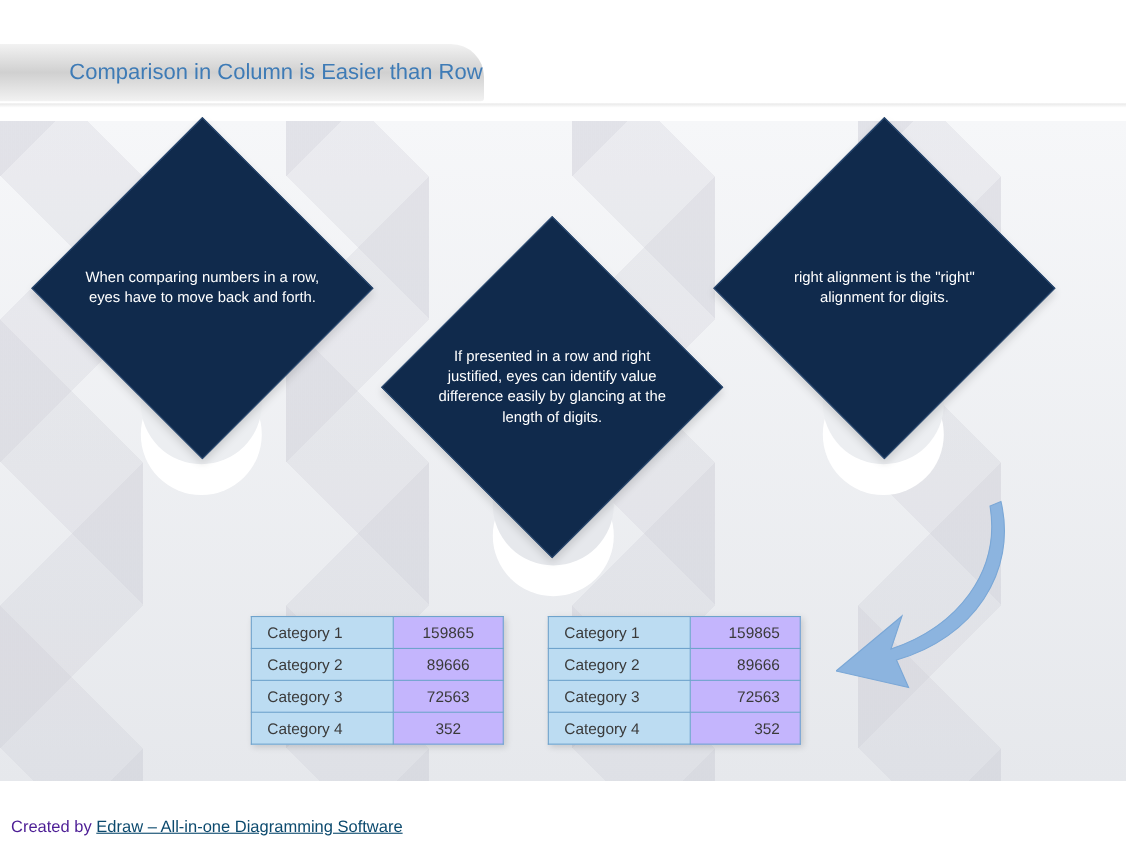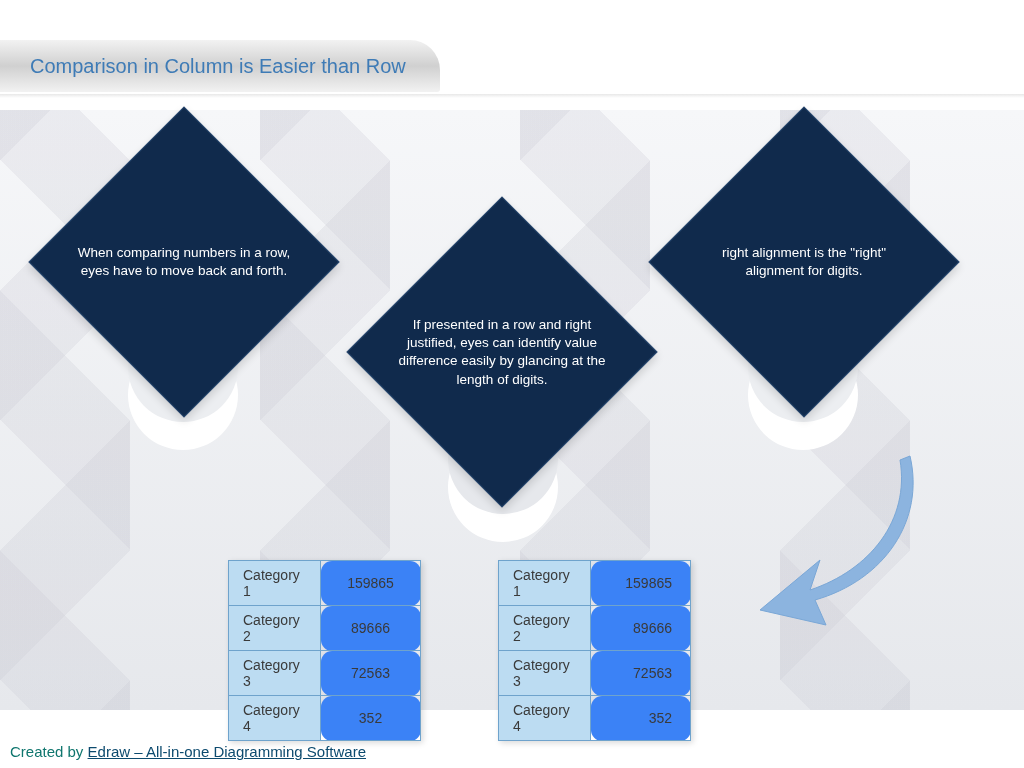--- a/index.html
+++ b/index.html
@@ -20,20 +20,21 @@
     background: linear-gradient(to bottom, #f2f2f2 0%, #d0d0d0 50%, #f2f2f2 100%);
     border-top-right-radius: 30px;
     border-bottom-right-radius: 3px;
     display: flex;
     align-items: center;
     padding-left: 30px;
   }
   .title-bar span {
     color: #3e7bb6;
     font-size: 20px;
+    margin-left: 33px;
   }
   .sep {
     position: absolute;
     top: 94px;
     left: 0;
     width: 1024px;
     height: 4px;
     background: linear-gradient(to bottom, #e8e8e8, #ffffff);
   }
   .poly-bg {
@@ -111,40 +112,39 @@
     color: #3a3a3a;
     box-shadow: 2px 2px 6px rgba(0,0,0,0.15);
   }
   table.data td {
     border: 1px solid #6fa3cc;
     padding: 6px 10px;
     height: 28px;
   }
   table.data td.k {
     background: #bcdcf2;
-    width: 92px;
+    width: 129px;
     text-align: left;
     padding-left: 14px;
   }
   table.data td.v {
-    background: #3b82f6;
+    background: #c4b5fd;
     width: 100px;
-    border-radius: 11px;
   }
   .t1 { top: 560px; left: 228px; }
   .t1 td.v { text-align: center; }
   .t2 { top: 560px; left: 498px; }
   .t2 td.v { text-align: right; padding-right: 18px; }
   .footer {
     position: absolute;
     bottom: 8px;
     left: 10px;
     font-size: 15px;
   }
-  .footer .created { color: #0f766e; }
+  .footer .created { color: #4c1d95; }
   .footer .link { color: #0c4a6e; text-decoration: underline; }
 </style>
 </head>
 <body>
 
 <div class="poly-bg"></div>
 
 <div class="title-bar">
   <span>Comparison in Column is Easier than Row</span>
 </div>

